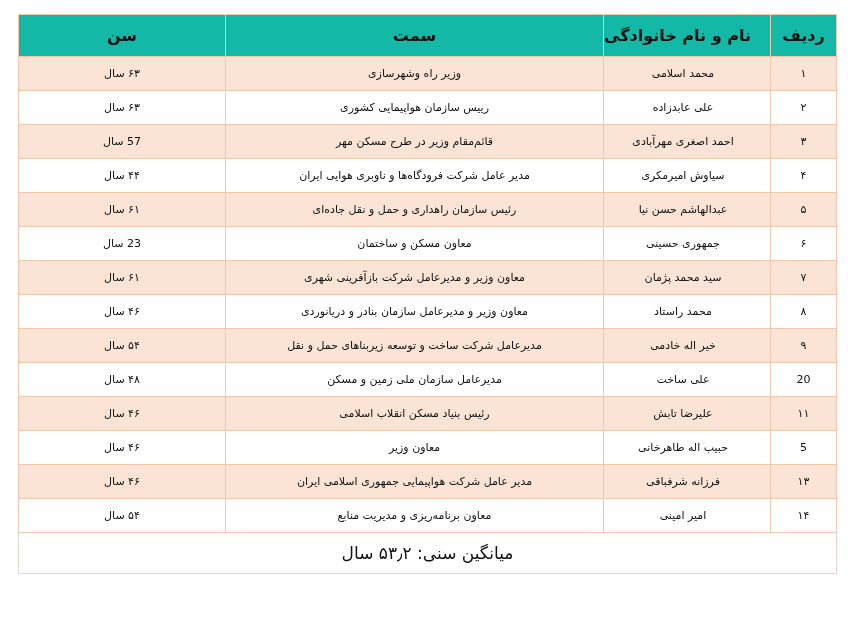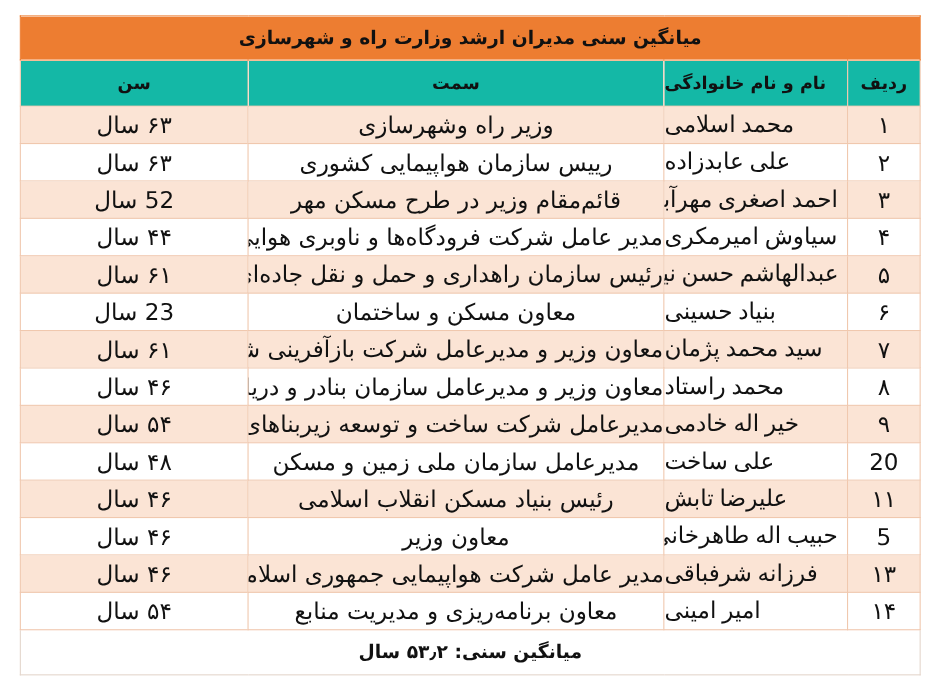--- a/index.html
+++ b/index.html
@@ -6,42 +6,39 @@
   body { width: 851px; height: 629px; position: relative; overflow: hidden;
          font-family: "DejaVu Sans", sans-serif; }
   .tbl { position: absolute; left: 18px; top: 14px; width: 818px;
          border-collapse: collapse; direction: rtl; table-layout: fixed; }
   .tbl td, .tbl th { border: 1px solid #f0c8ae; padding: 0; text-align: center;
          color: #111; overflow: hidden; white-space: nowrap; }
   .title-row td { background: #ed7d31; height: 39px; font-weight: bold; font-size: 17px;
          color: #111; border-color: #ed7d31; }
   .head-row th { background: #14b8a6; height: 41px; font-weight: bold; font-size: 16px; }
   .head-row th.col-name { text-align: left; padding-right: 8px; }
-  .data-row td { height: 33px; font-size: 21px; margin-left: 30px; }
+  .data-row td { height: 33px; font-size: 11px; margin-left: 30px; }
   .data-row:nth-child(odd) td { background: #fbe4d5; }
   .data-row:nth-child(even) td { background: #ffffff; }
-  .data-row td.c-name { text-align: left; padding-right: 8px; font-family: Liberation Serif, serif; }
-  .foot-row td { background: #ffffff; height: 40px; font-weight: bold; font-size: 17px;
+  .data-row td.c-name { text-align: center; padding-right: 8px; }
+  .foot-row td { background: #ffffff; height: 40px; font-weight: normal; font-size: 17px;
          border-color: #e4d6cc; }
   col.c1 { width: 66px; } col.c2 { width: 167px; } col.c3 { width: 378px; } col.c4 { width: 207px; }
 </style>
 </head>
 <body>
 
 <table class="tbl">
   <colgroup>
       <col class="c1">
       <col class="c2">
       <col class="c3">
       <col class="c4">
     </colgroup>
   <thead>
-    <tr class="title-row">
-      <td colspan="4">میانگین سنی مدیران ارشد وزارت راه و شهرسازی</td>
-    </tr>
     <tr class="head-row">
       <th>ردیف</th>
       <th class="col-name">نام و نام خانوادگی</th>
       <th>سمت</th>
       <th>سن</th>
     </tr>
   </thead>
   <tbody id="tbody">
     <tr class="data-row">
         <td>۱</td>
@@ -52,37 +49,37 @@
     <tr class="data-row">
         <td>۲</td>
         <td class="c-name">علی عابدزاده</td>
         <td>رییس سازمان هواپیمایی کشوری</td>
         <td>۶۳ سال</td>
       </tr>
     <tr class="data-row">
         <td>۳</td>
         <td class="c-name">احمد اصغری مهرآبادی</td>
         <td>قائم‌مقام وزیر در طرح مسکن مهر</td>
-        <td>52 سال</td>
+        <td>57 سال</td>
       </tr>
     <tr class="data-row">
         <td>۴</td>
         <td class="c-name">سیاوش امیرمکری</td>
         <td>مدیر عامل شرکت فرودگاه‌ها و ناوبری هوایی ایران</td>
         <td>۴۴ سال</td>
       </tr>
     <tr class="data-row">
         <td>۵</td>
         <td class="c-name">عبدالهاشم حسن نیا</td>
         <td>رئیس سازمان راهداری و حمل و نقل جاده‌ای</td>
         <td>۶۱ سال</td>
       </tr>
     <tr class="data-row">
         <td>۶</td>
-        <td class="c-name">بنیاد حسینی</td>
+        <td class="c-name">جمهوری حسینی</td>
         <td>معاون مسکن و ساختمان</td>
         <td>23 سال</td>
       </tr>
     <tr class="data-row">
         <td>۷</td>
         <td class="c-name">سید محمد پژمان</td>
         <td>معاون وزیر و مدیرعامل شرکت بازآفرینی شهری</td>
         <td>۶۱ سال</td>
       </tr>
     <tr class="data-row">

